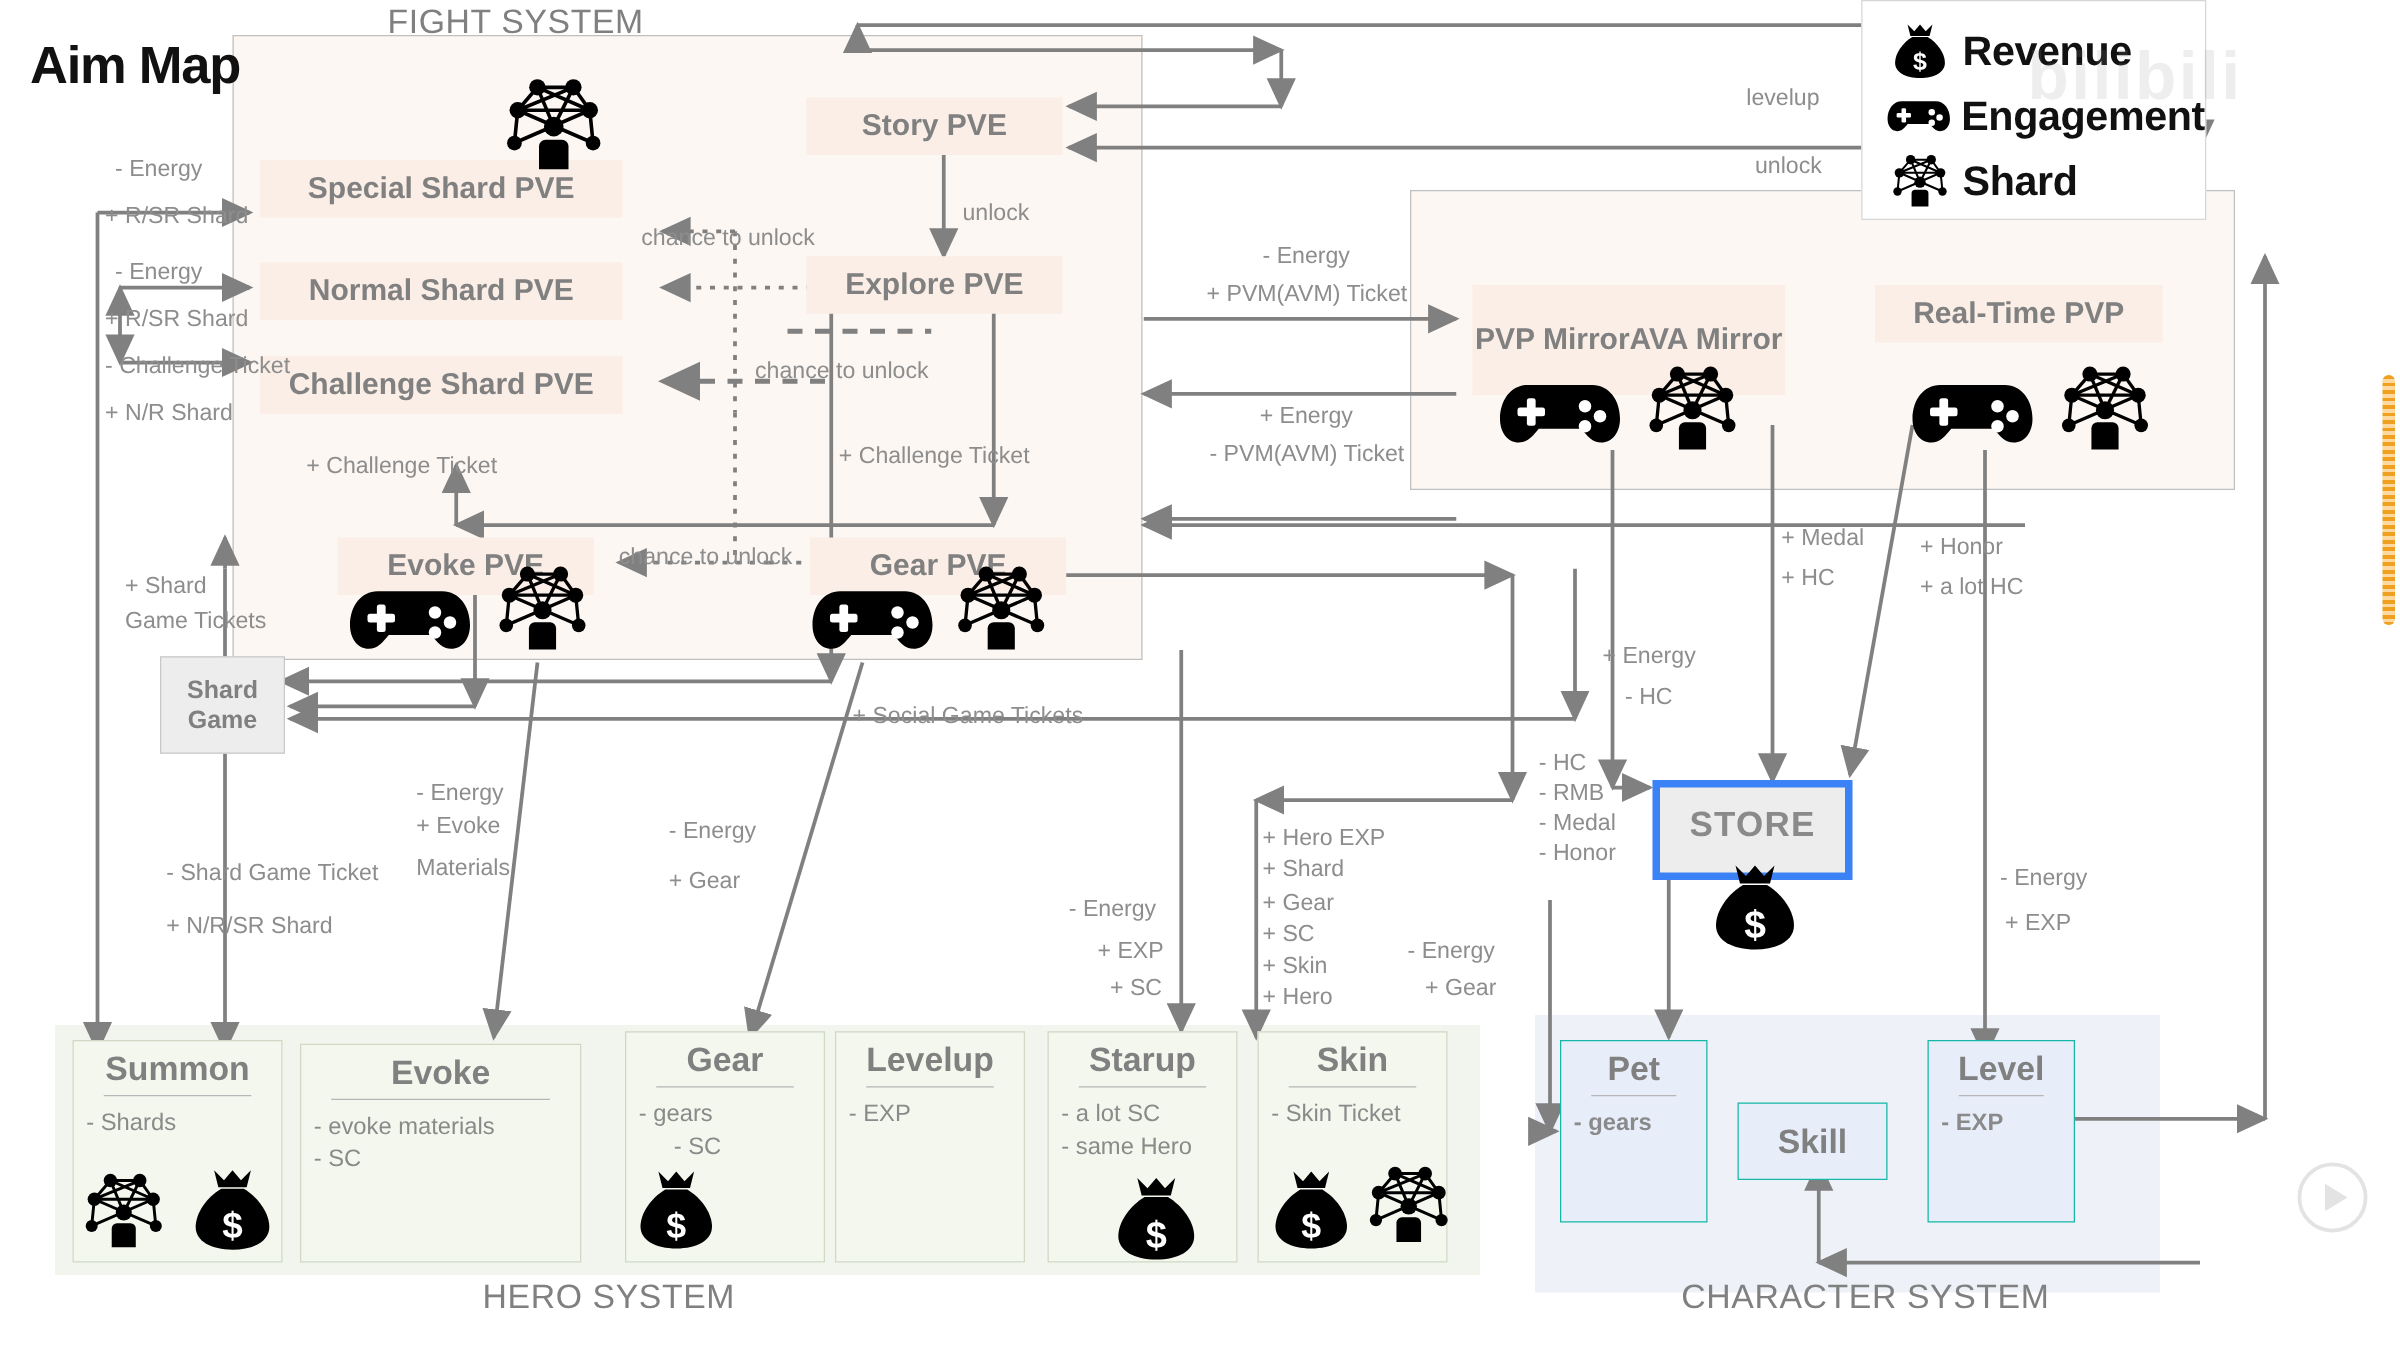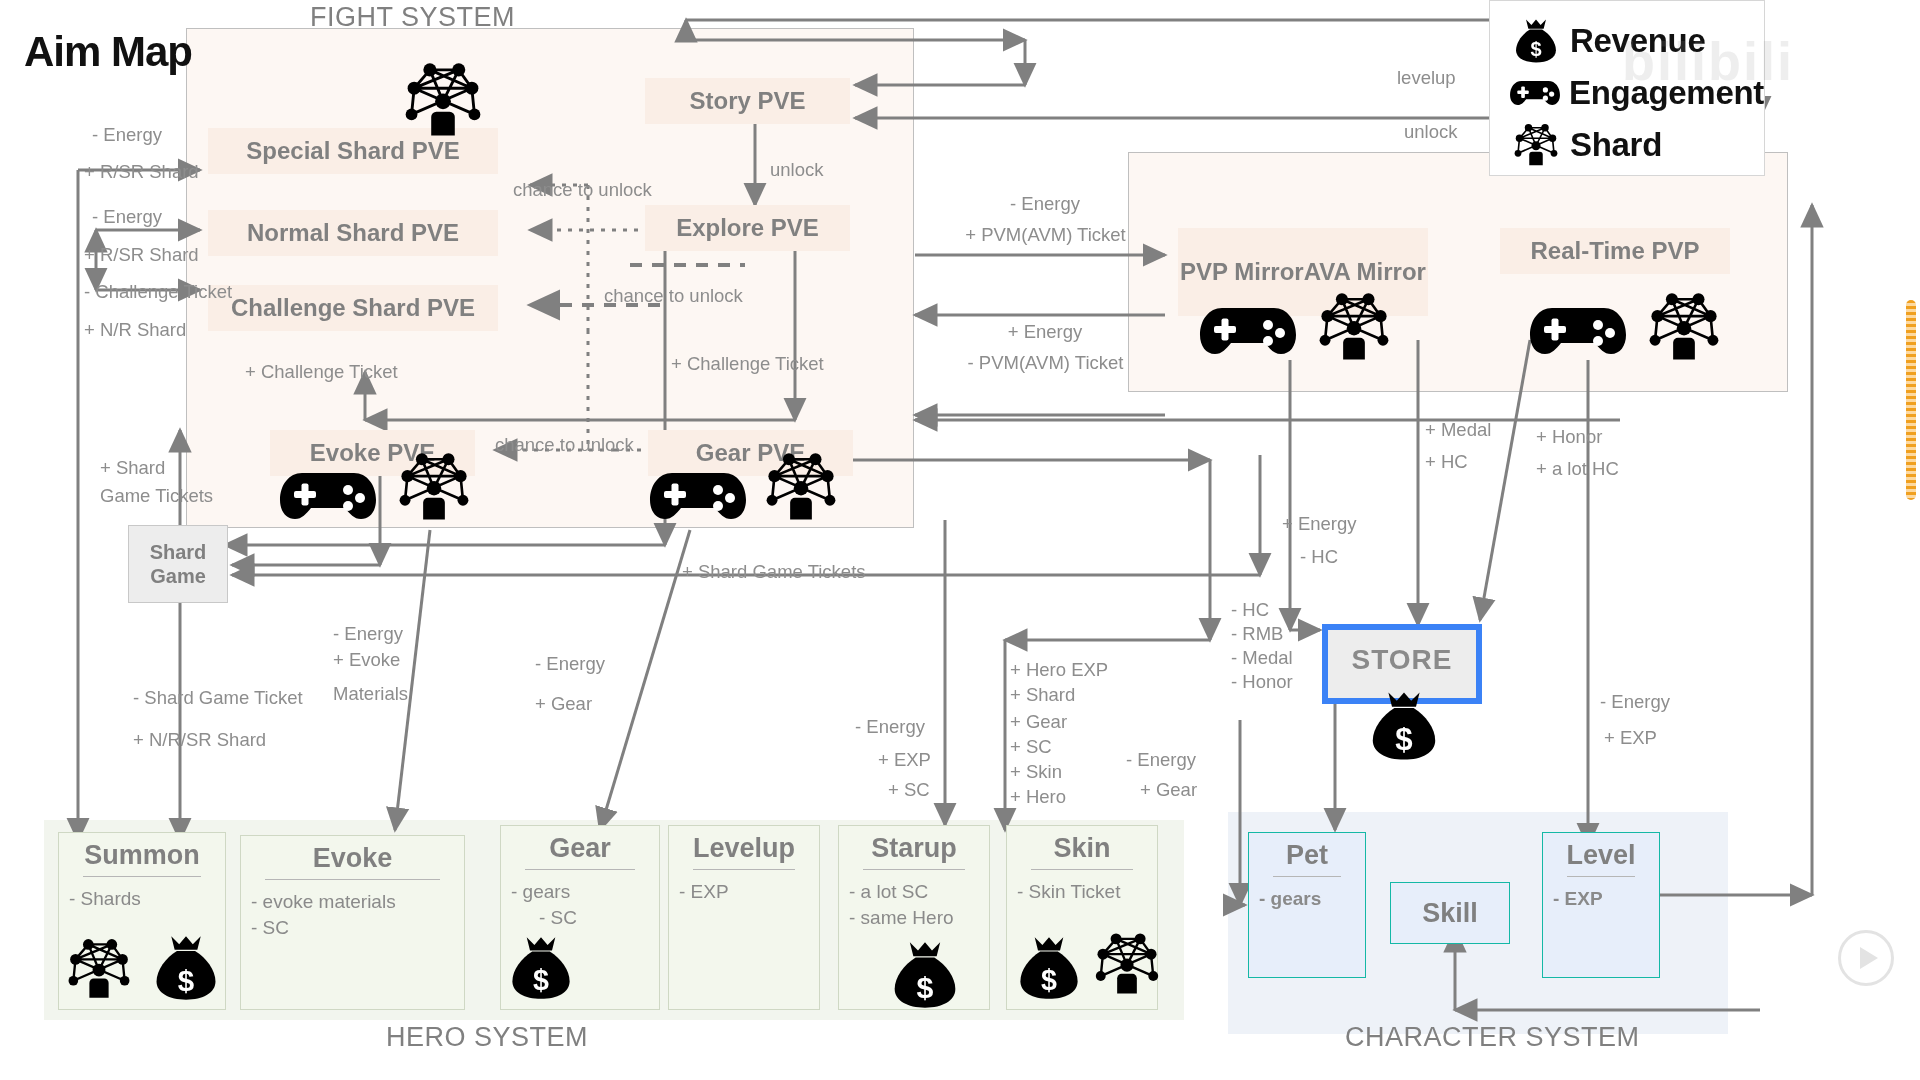--- a/index.html
+++ b/index.html
@@ -468,21 +468,21 @@
   <div class="lbl" style="left:245px;top:360px;">+ Challenge Ticket</div>
   <div class="lbl" style="left:671px;top:352px;">+ Challenge Ticket</div>
 
   <div class="lbl c" style="left:945px;top:192px;width:200px;">- Energy</div>
   <div class="lbl c" style="left:928px;top:223px;width:235px;">+ PVM(AVM) Ticket</div>
   <div class="lbl c" style="left:945px;top:320px;width:200px;">+ Energy</div>
   <div class="lbl c" style="left:928px;top:351px;width:235px;">- PVM(AVM) Ticket</div>
 
   <div class="lbl" style="left:100px;top:456px;">+ Shard</div>
   <div class="lbl" style="left:100px;top:484px;">Game Tickets</div>
-  <div class="lbl" style="left:682px;top:560px;">+ Shard Game Tickets</div>
+  <div class="lbl" style="left:682px;top:560px;">+ Social Game Tickets</div>
 
   <div class="lbl" style="left:133px;top:686px;">- Shard Game Ticket</div>
   <div class="lbl" style="left:133px;top:728px;">+ N/R/SR Shard</div>
 
   <div class="lbl" style="left:333px;top:622px;">- Energy</div>
   <div class="lbl" style="left:333px;top:636px;margin-top:12px;">+ Evoke</div>
   <div class="lbl" style="left:333px;top:682px;">Materials</div>
 
   <div class="lbl" style="left:535px;top:652px;">- Energy</div>
   <div class="lbl" style="left:535px;top:692px;">+ Gear</div>

